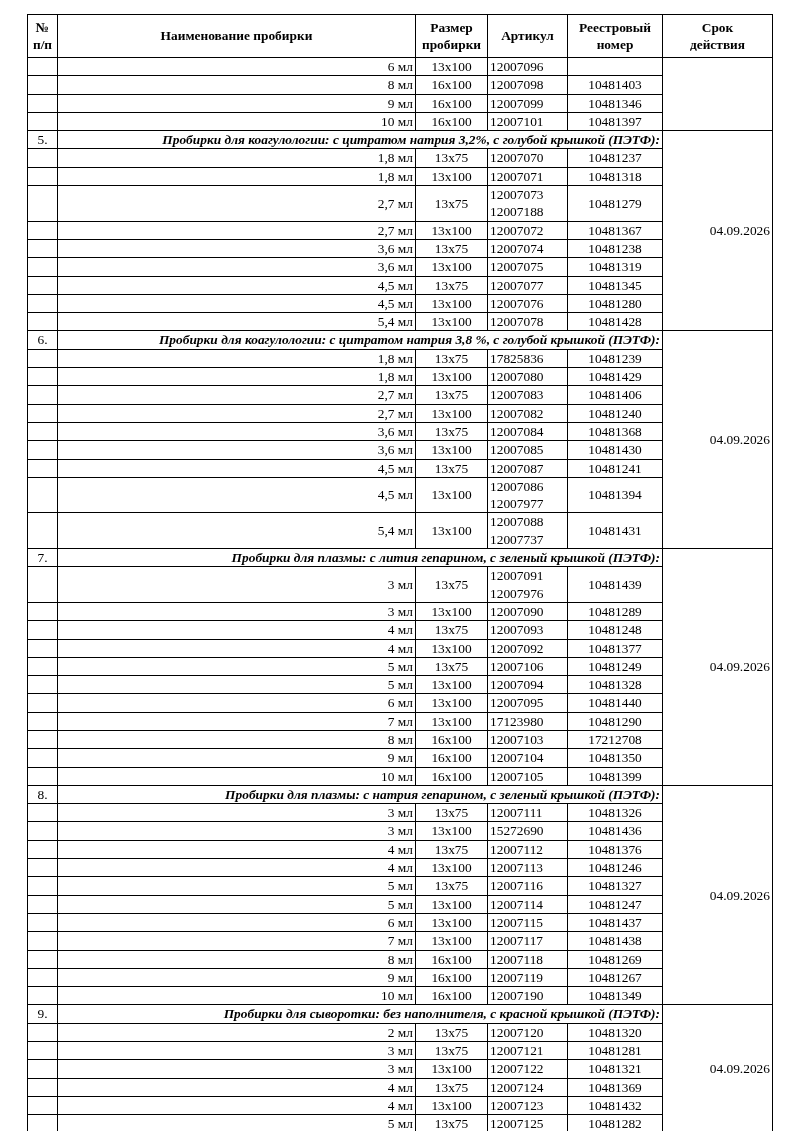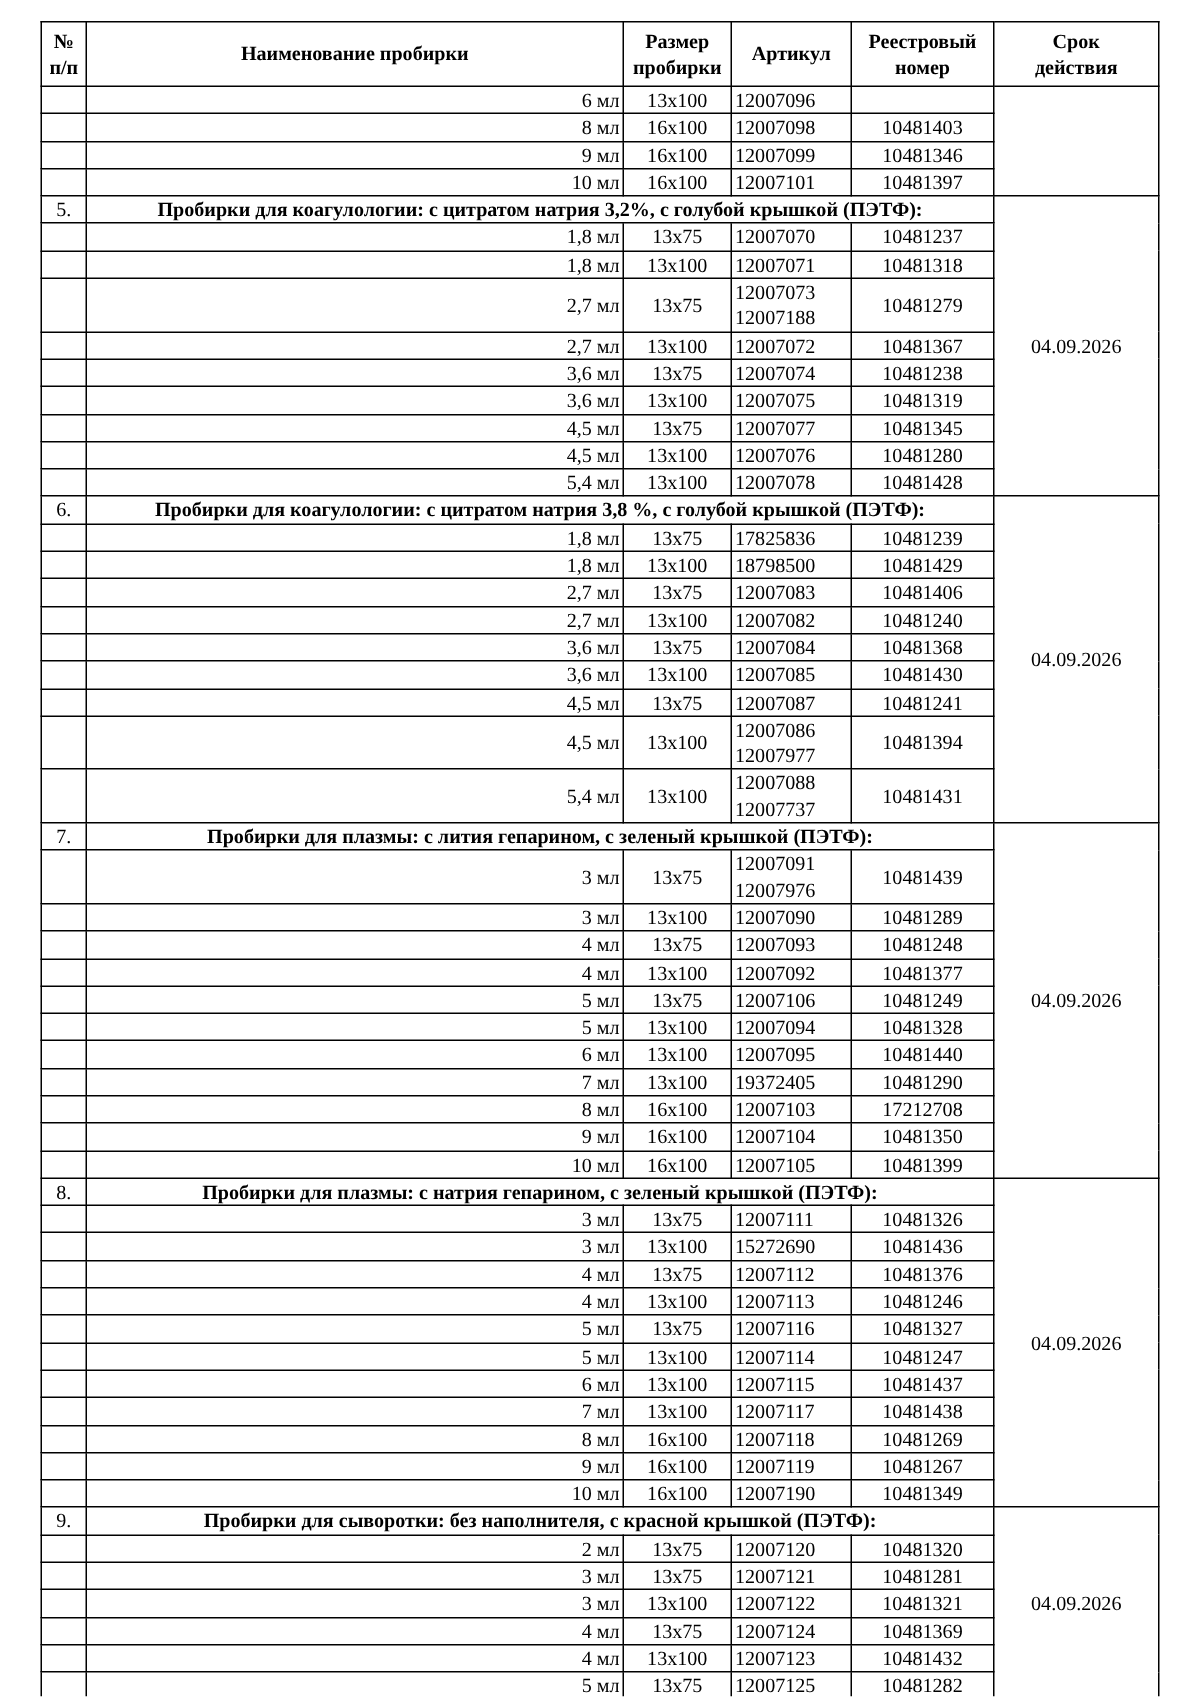--- a/index.html
+++ b/index.html
@@ -32,23 +32,24 @@
     white-space: pre-line;
     height: 40px;
     padding: 1px 2px;
   }
   td.num    { text-align: center; }
   td.name   { text-align: right; padding-left: 5px; }
   td.center { text-align: center; }
   td.article{ text-align: left; white-space: pre-line; }
   td.sec-title {
     font-weight: bold;
-    text-align: center;
+    text-align: right;
+    font-style: italic;
   }
-  td.validity { text-align: center; margin-left: 32px; }
+  td.validity { text-align: right; margin-left: 32px; }
 </style>
 </head>
 <body>
 
 <div class="page">
   <table class="tubes">
     <colgroup>
       <col style="width:30px">
       <col style="width:358px">
       <col style="width:72px">
@@ -178,21 +179,21 @@
           <td class="num"></td>
           <td class="name">1,8 мл</td>
           <td class="center">13x75</td>
           <td class="article">17825836</td>
           <td class="center">10481239</td>
         </tr>
         <tr>
           <td class="num"></td>
           <td class="name">1,8 мл</td>
           <td class="center">13x100</td>
-          <td class="article">18798500</td>
+          <td class="article">12007080</td>
           <td class="center">10481429</td>
         </tr>
         <tr>
           <td class="num"></td>
           <td class="name">2,7 мл</td>
           <td class="center">13x75</td>
           <td class="article">12007083</td>
           <td class="center">10481406</td>
         </tr>
         <tr>
@@ -291,21 +292,21 @@
           <td class="num"></td>
           <td class="name">6 мл</td>
           <td class="center">13x100</td>
           <td class="article">12007095</td>
           <td class="center">10481440</td>
         </tr>
         <tr>
           <td class="num"></td>
           <td class="name">7 мл</td>
           <td class="center">13x100</td>
-          <td class="article">19372405</td>
+          <td class="article">17123980</td>
           <td class="center">10481290</td>
         </tr>
         <tr>
           <td class="num"></td>
           <td class="name">8 мл</td>
           <td class="center">16x100</td>
           <td class="article">12007103</td>
           <td class="center">17212708</td>
         </tr>
         <tr>

